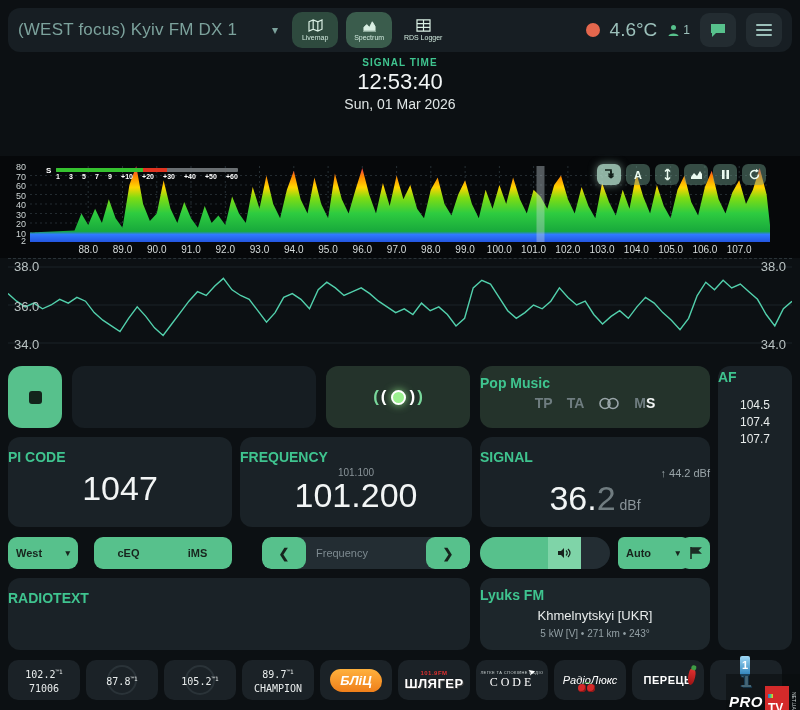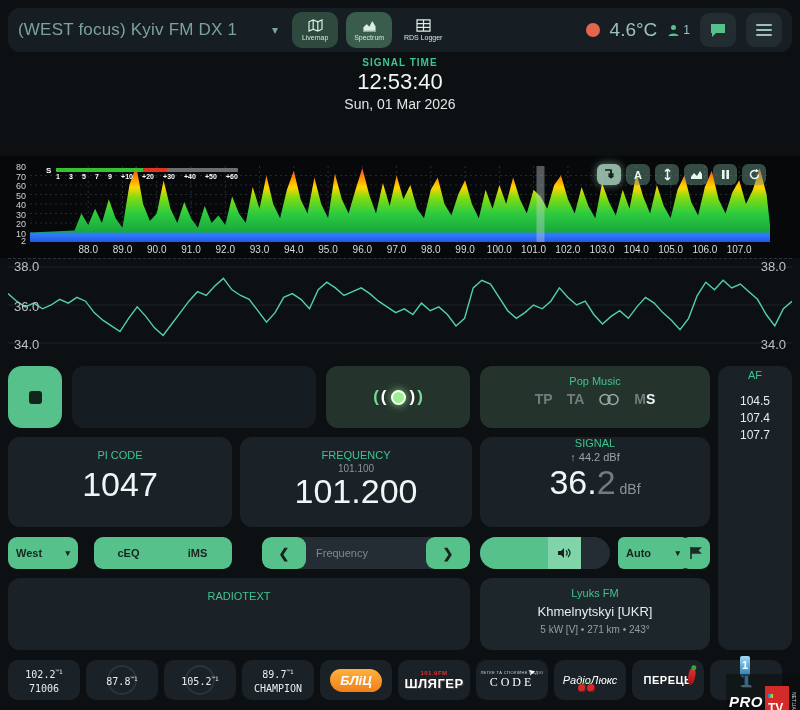--- a/index.html
+++ b/index.html
@@ -58,21 +58,21 @@
 
   
   .history { position:absolute; left:8px; top:258px; width:784px; height:96px;
     border-top:1px dashed #2a3338; }
   .history svg { position:absolute; left:0; top:0; }
   .hist-lab { position:absolute; font-size:13px; color:#b9c2c2; }
 
   
   .panel { position:absolute; background:#1a2227; border-radius:12px; }
   .panel.green { background:#24332b; }
-  .p-head { color:#3fc48f; font-weight:normal; font-size:11px; text-align:center; }
+  .p-head { color:#3fc48f; font-weight:bold; font-size:14px; text-align:left; }
 
   
   .stop-btn { position:absolute; left:8px; top:366px; width:54px; height:62px; border:none;
     background:#57c18c; border-radius:14px; cursor:pointer; display:flex; align-items:center; justify-content:center; }
   .stop-btn i { width:13px; height:13px; background:#13241b; border-radius:3px; }
   .ps-panel { left:72px; top:366px; width:244px; height:62px; background:#161d22; }
   .ant-panel { left:326px; top:366px; width:144px; height:62px; display:flex; align-items:center; justify-content:center; cursor:pointer; }
   .ant-ico { display:flex; align-items:center; gap:2px; font-weight:bold; font-size:17px; }
   .ant-ico .w { color:#fff; } .ant-ico .g { color:#79d79b; }
   .ant-ico .core { width:15px; height:15px; border-radius:50%; background:#9bf08f; border:2px solid #fff; margin:0 2px;
@@ -81,25 +81,25 @@
   .pty-flags { margin-top:4px; display:flex; align-items:center; justify-content:center; gap:14px;
     color:#6f7d80; font-size:14px; font-weight:bold; }
   .pty-flags .ms .m { color:#6f7d80; } .pty-flags .ms .s { color:#f2f5f5; }
   .af-panel { left:718px; top:366px; width:74px; height:284px; padding-top:3px; }
   .af-list { list-style:none; margin-top:12px; text-align:center; }
   .af-list li { font-size:12px; color:#e8ecec; line-height:17px; }
 
   
   .pi-panel { left:8px; top:437px; width:224px; height:90px; padding-top:12px; }
   .freq-panel { left:240px; top:437px; width:232px; height:90px; padding-top:12px; }
-  .sig-panel { left:480px; top:437px; width:230px; height:90px; }
+  .sig-panel { left:480px; top:437px; width:230px; height:90px; padding-top:12px; }
   .big-val { text-align:center; font-size:34px; color:#f2f5f5; margin-top:6px; line-height:34px; }
   .freq-small { text-align:center; font-size:10px; color:#8a9499; margin-top:2px; }
   .freq-panel .big-val { margin-top:0; }
-  .sig-small { text-align:center; font-size:11px; color:#9aa5a9; margin-top:2px; }
+  .sig-small { text-align:right; font-size:11px; color:#9aa5a9; margin-top:2px; }
   .sig-val { text-align:center; margin-top:0; }
   .sig-val .main { font-size:34px; color:#f2f5f5; }
   .sig-val .dec { font-size:34px; color:#707c80; }
   .sig-val .unit { font-size:14px; color:#8a9499; margin-left:4px; }
 
   
   .ctl { position:absolute; top:537px; height:32px; border:none; cursor:pointer; }
   .green-ctl { background:#57c18c; color:#17241d; border-radius:9px; font-size:11px; font-weight:bold; }
   .sel { display:flex; align-items:center; justify-content:space-between; padding:0 8px; }
   .sel .cv { font-size:9px; }

